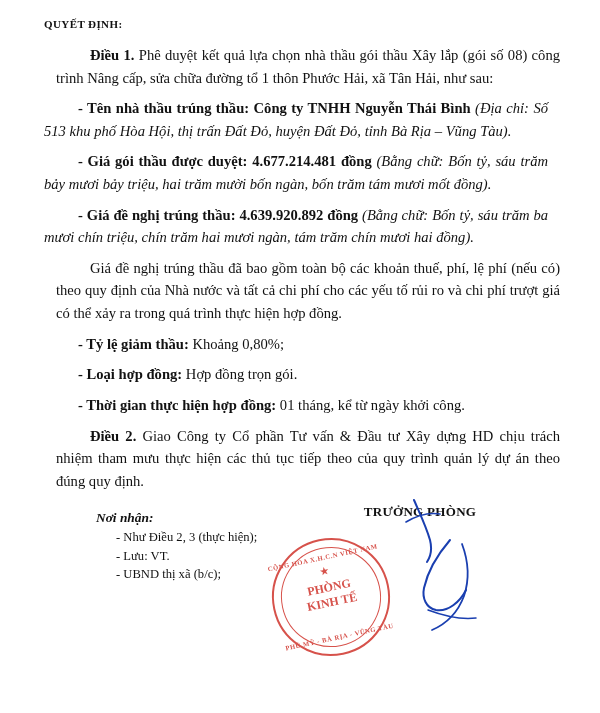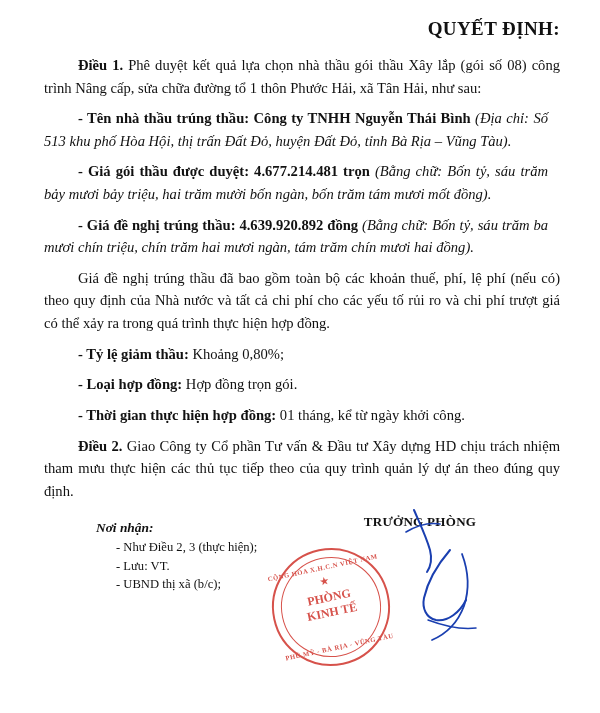--- a/index.html
+++ b/index.html
@@ -16,28 +16,28 @@
     position: relative;
     overflow: hidden;
   }
   .page {
     position: relative;
     width: 600px;
     height: 713px;
     padding: 18px 40px 0 44px;
   }
   .doc-title {
-    text-align: right;
-    font-weight: bold;
-    font-size: 19px;
+    text-align: left;
+    font-weight: bold;
+    font-size: 11px;
     letter-spacing: 0.4px;
     margin: 0 0 14px 0;
   }
   p.body-par {
-    margin: 0 0 8px 0;
+    margin: 0 0 8px 12px;
     font-size: 14.6px;
     line-height: 1.55;
     text-align: justify;
     text-indent: 34px;
   }
   p.dash-par {
     margin: 0 12px 8px 0;
     font-size: 14.6px;
     line-height: 1.55;
     text-align: justify;
@@ -148,21 +148,21 @@
 
   <p class="body-par">
     <b>Điều 1.</b><span> Phê duyệt kết quả lựa chọn nhà thầu gói thầu Xây lắp (gói số 08) công trình Nâng cấp, sửa chữa đường tổ 1 thôn Phước Hải, xã Tân Hải, như sau:</span>
   </p>
 
   <p class="dash-par">
     <b>- Tên nhà thầu trúng thầu:</b><b> Công ty TNHH Nguyễn Thái Bình </b><i>(Địa chỉ: Số 513 khu phố Hòa Hội, thị trấn Đất Đỏ, huyện Đất Đỏ, tỉnh Bà Rịa – Vũng Tàu).</i>
   </p>
 
   <p class="dash-par">
-    <b>- Giá gói thầu được duyệt:</b><b> 4.677.214.481 trọn </b><i>(Bằng chữ: Bốn tỷ, sáu trăm bảy mươi bảy triệu, hai trăm mười bốn ngàn, bốn trăm tám mươi mốt đồng).</i>
+    <b>- Giá gói thầu được duyệt:</b><b> 4.677.214.481 đồng </b><i>(Bằng chữ: Bốn tỷ, sáu trăm bảy mươi bảy triệu, hai trăm mười bốn ngàn, bốn trăm tám mươi mốt đồng).</i>
   </p>
 
   <p class="dash-par">
     <b>- Giá đề nghị trúng thầu:</b><b> 4.639.920.892 đồng </b><i>(Bằng chữ: Bốn tỷ, sáu trăm ba mươi chín triệu, chín trăm hai mươi ngàn, tám trăm chín mươi hai đồng).</i>
   </p>
 
   <p class="body-par">Giá đề nghị trúng thầu đã bao gồm toàn bộ các khoản thuế, phí, lệ phí (nếu có) theo quy định của Nhà nước và tất cả chi phí cho các yếu tố rủi ro và chi phí trượt giá có thể xảy ra trong quá trình thực hiện hợp đồng.</p>
 
   <p class="dash-par">
     <b>- Tỷ lệ giảm thầu:</b><span> Khoảng 0,80%;</span>

